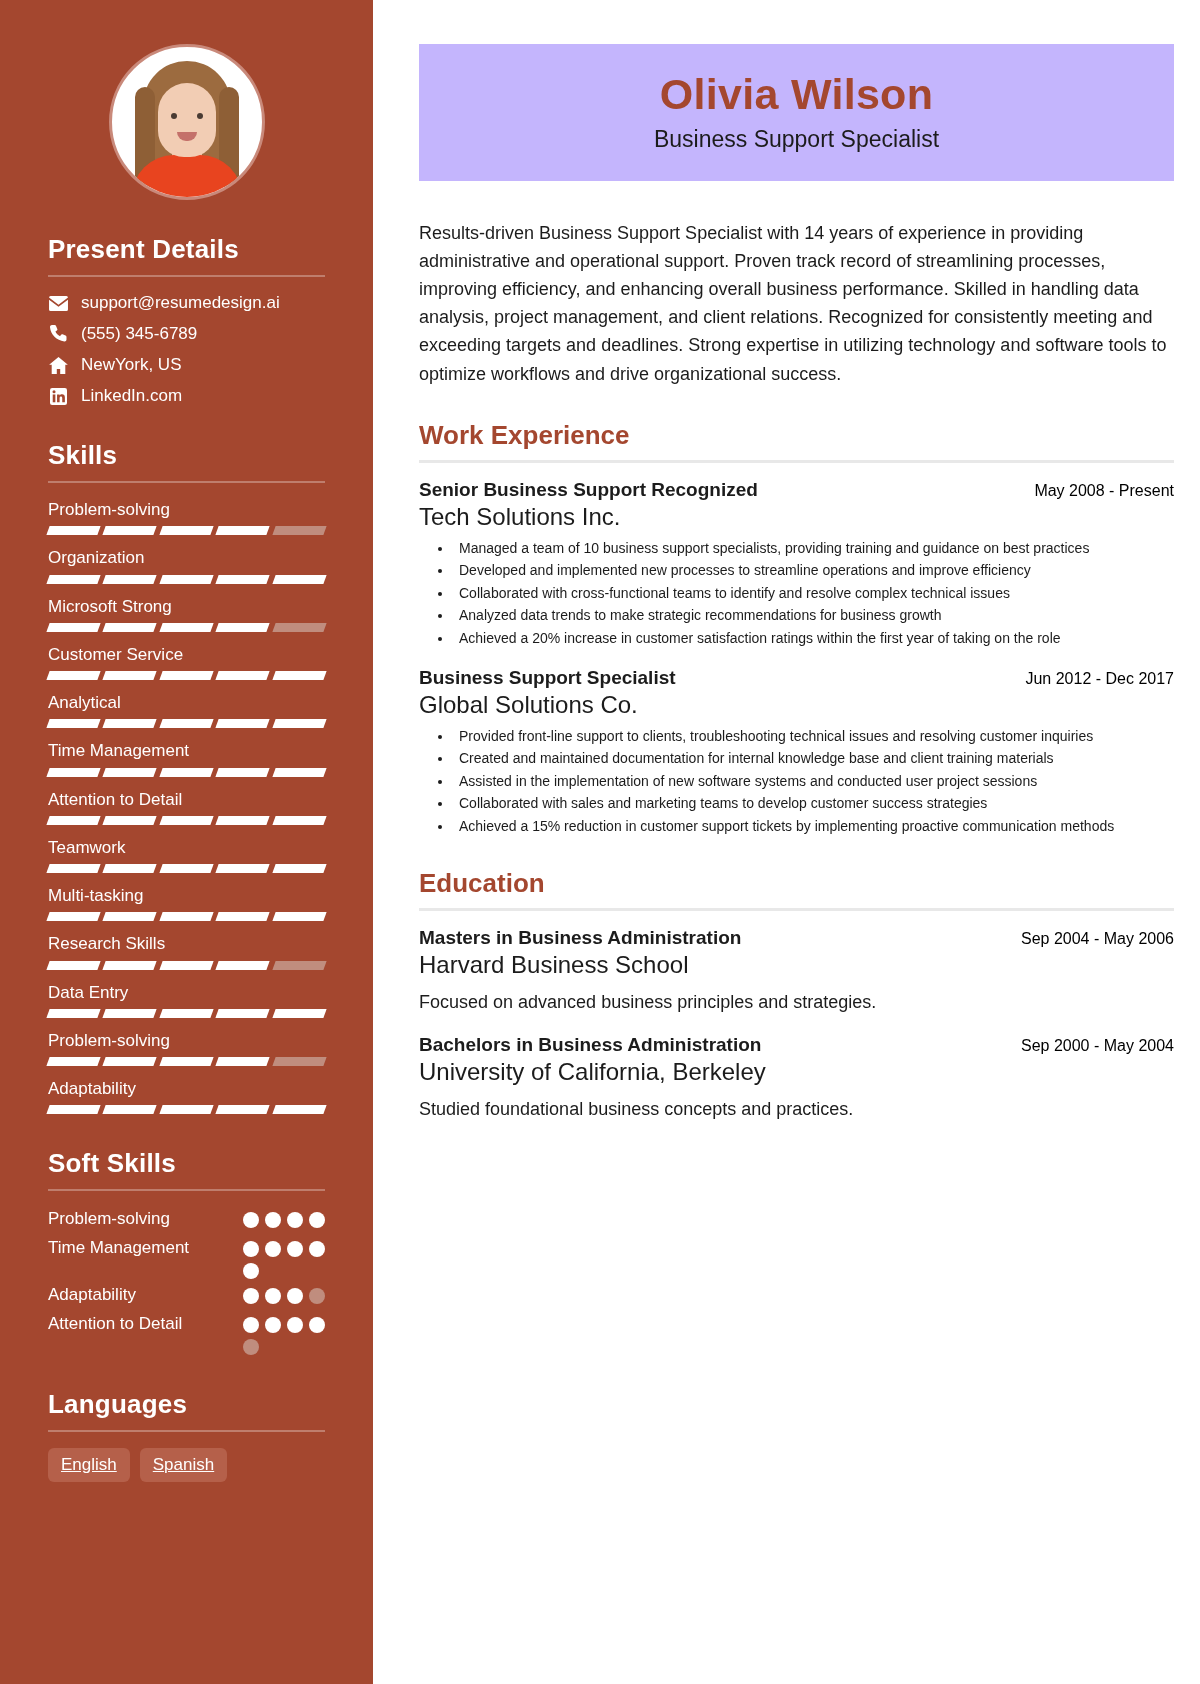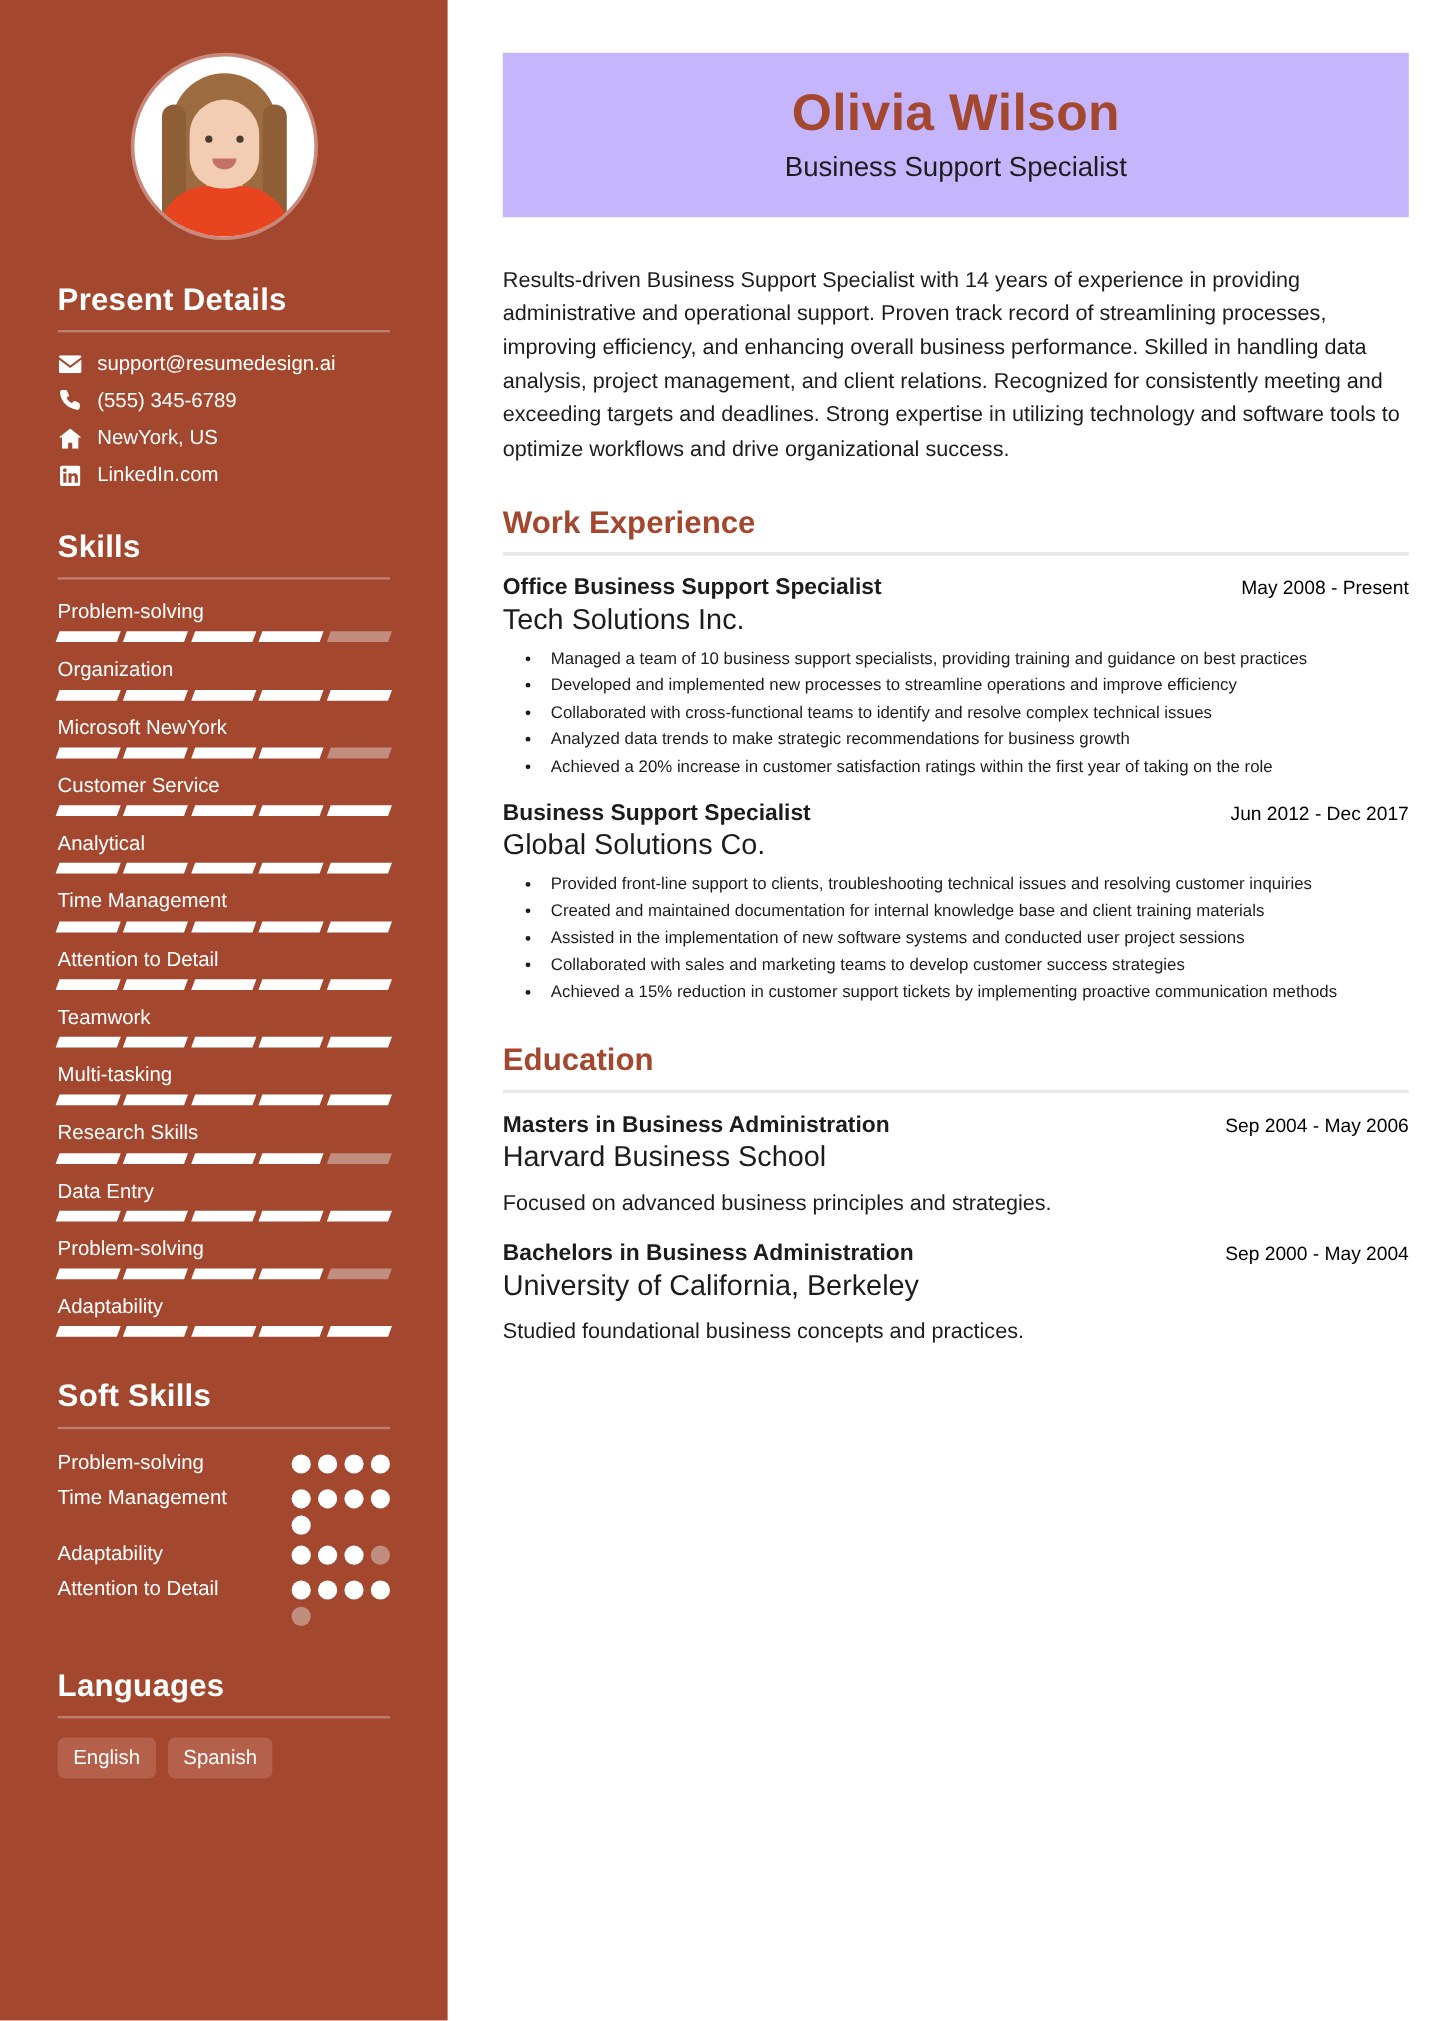--- a/index.html
+++ b/index.html
@@ -160,21 +160,21 @@
     flex-wrap: wrap;
     gap: 6px;
     padding-top: 5px;
   }
   .dot {
     width: 16px; height: 16px; border-radius: 50%;
     background: #ffffff;
   }
   .dot.off { background: #c08d7e; }
 
-  .lang-chips { display: flex; gap: 10px; flex-wrap: wrap; }
+  .lang-chips { display: flex; gap: 10px; flex-wrap: wrap; text-decoration: underline; }
   .chip {
     background: #b5604a;
     border-radius: 6px;
     padding: 7px 13px;
     font-size: 17px;
     color: #ffffff;
   }
 
   
   .main {
@@ -337,21 +337,21 @@
           <div class="skill-name">Organization</div>
           <div class="bar">
             <span class="seg"></span>
             <span class="seg"></span>
             <span class="seg"></span>
             <span class="seg"></span>
             <span class="seg"></span>
           </div>
         </div>
         <div class="skill-item">
-          <div class="skill-name">Microsoft NewYork</div>
+          <div class="skill-name">Microsoft Strong</div>
           <div class="bar">
             <span class="seg"></span>
             <span class="seg"></span>
             <span class="seg"></span>
             <span class="seg"></span>
             <span class="seg off"></span>
           </div>
         </div>
         <div class="skill-item">
           <div class="skill-name">Customer Service</div>
@@ -514,21 +514,21 @@
       <div class="role">Business Support Specialist</div>
     </div>
 
     <p class="summary">Results-driven Business Support Specialist with 14 years of experience in providing administrative and operational support. Proven track record of streamlining processes, improving efficiency, and enhancing overall business performance. Skilled in handling data analysis, project management, and client relations. Recognized for consistently meeting and exceeding targets and deadlines. Strong expertise in utilizing technology and software tools to optimize workflows and drive organizational success.</p>
 
     <h2 class="sec-h">Work Experience</h2>
     <div class="sec-rule"></div>
     <div id="work-list">
         <div class="entry">
           <div class="entry-top">
-            <div class="entry-title">Office Business Support Specialist</div>
+            <div class="entry-title">Senior Business Support Recognized</div>
             <div class="entry-date">May 2008 - Present</div>
           </div>
           <div class="entry-org">Tech Solutions Inc.</div>
           <ul class="bullets">
             <li>Managed a team of 10 business support specialists, providing training and guidance on best practices</li>
             <li>Developed and implemented new processes to streamline operations and improve efficiency</li>
             <li>Collaborated with cross-functional teams to identify and resolve complex technical issues</li>
             <li>Analyzed data trends to make strategic recommendations for business growth</li>
             <li>Achieved a 20% increase in customer satisfaction ratings within the first year of taking on the role</li>
           </ul>

